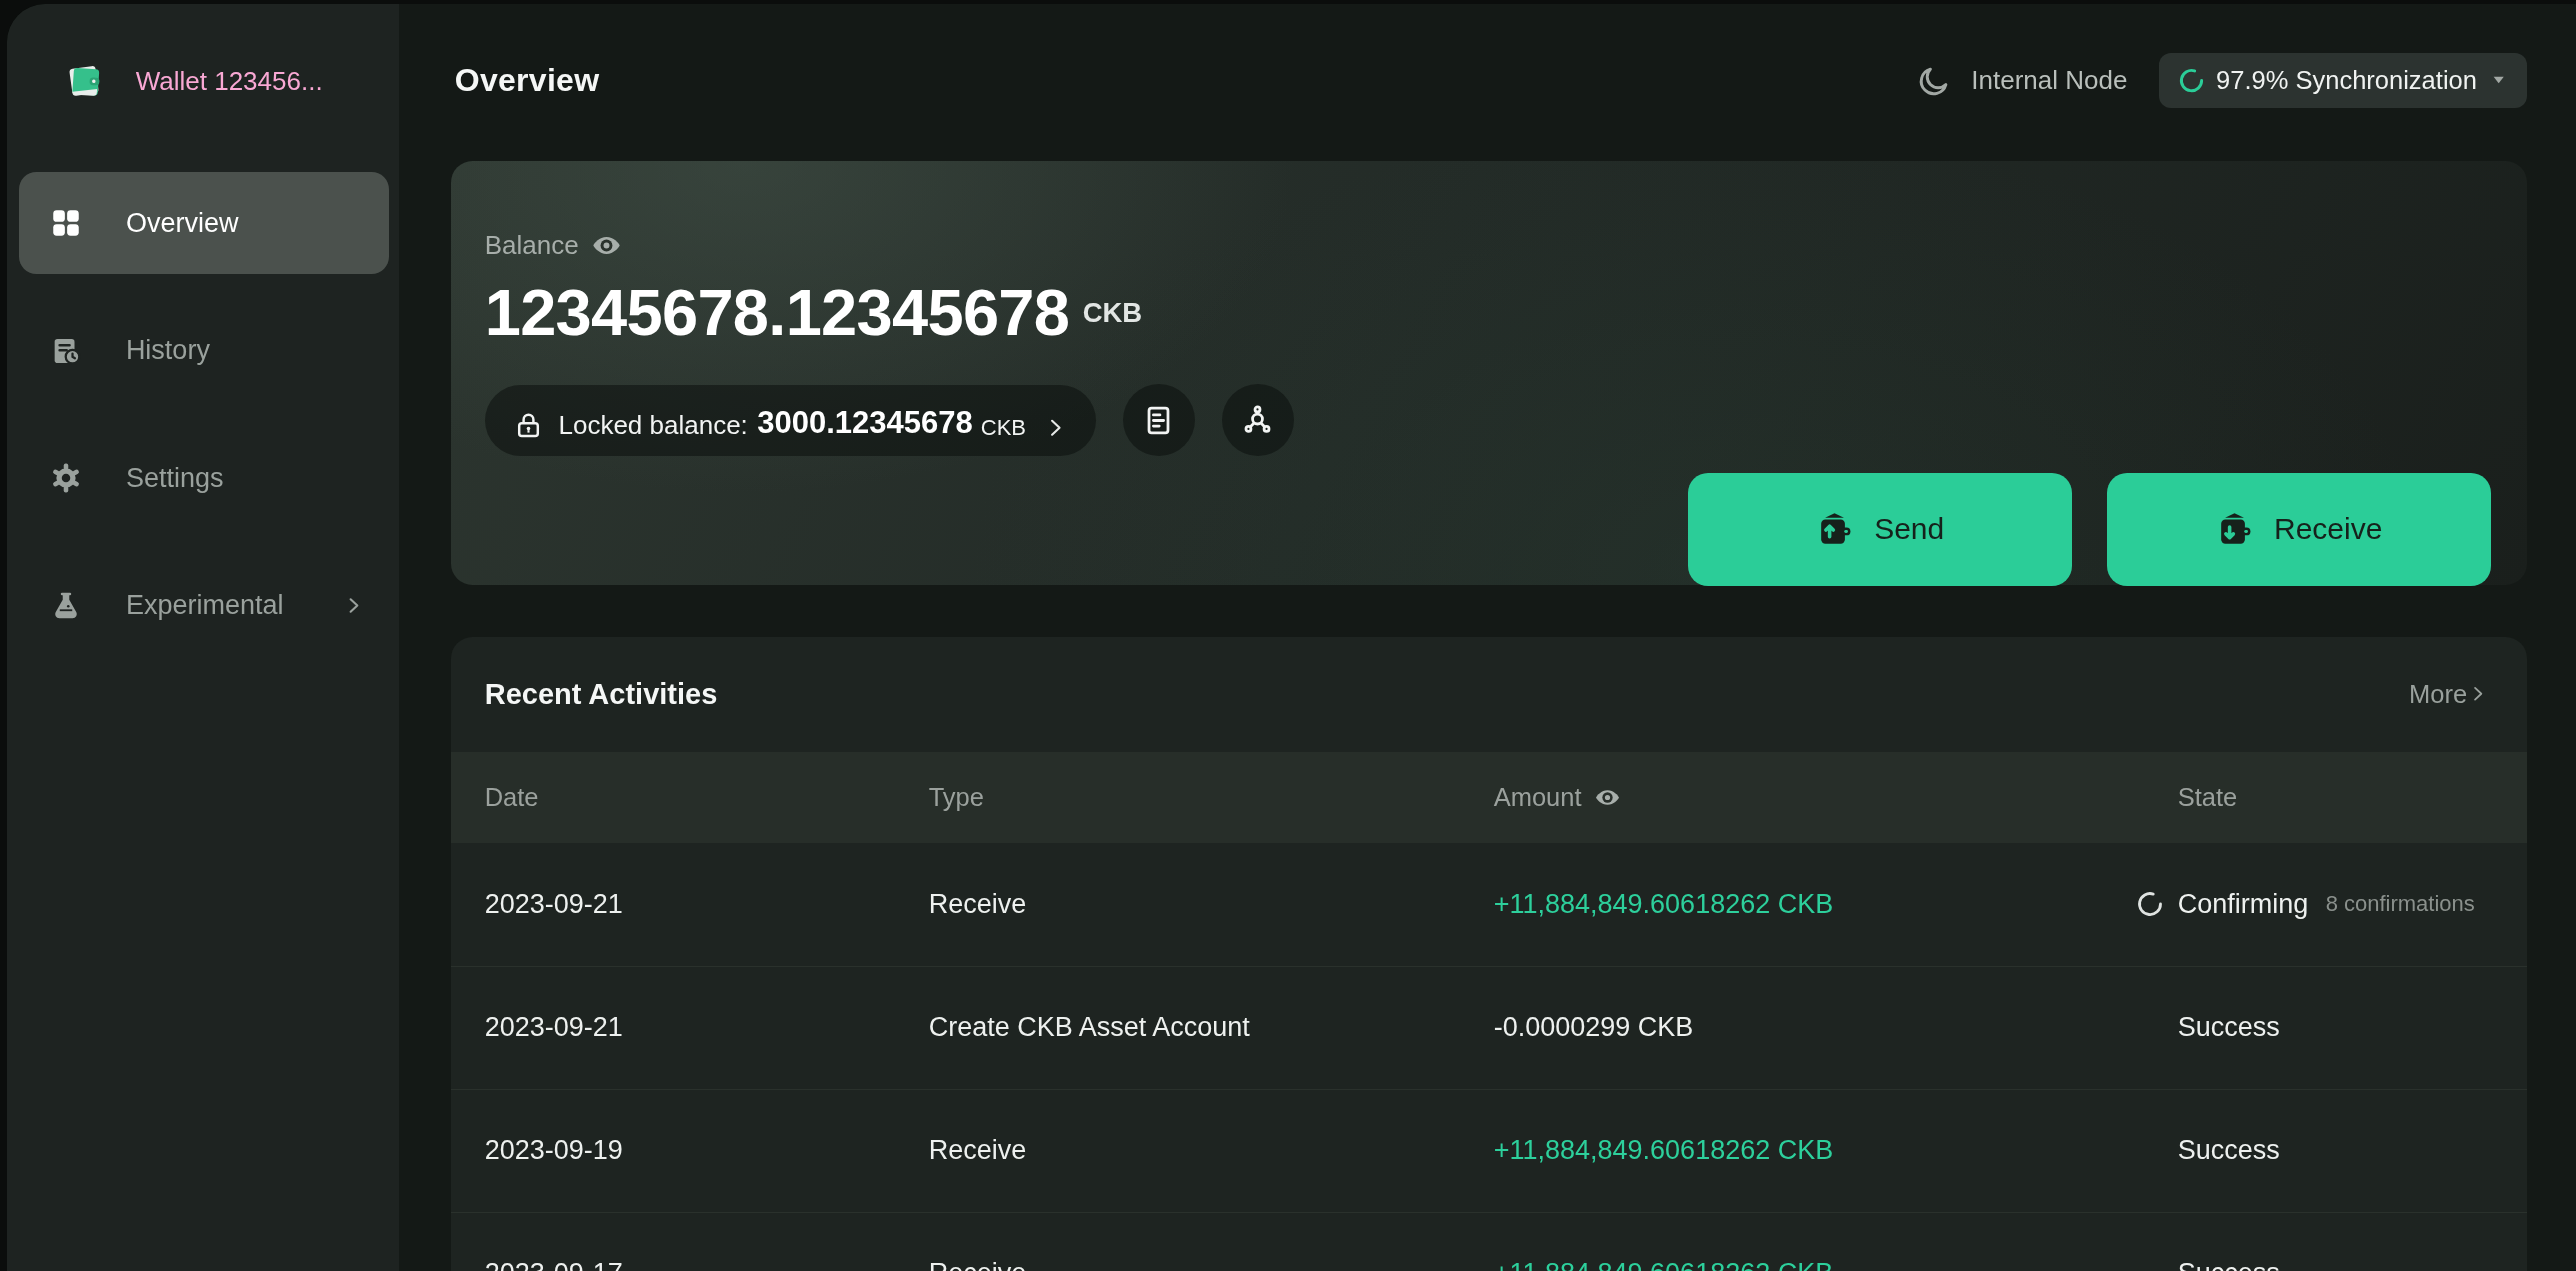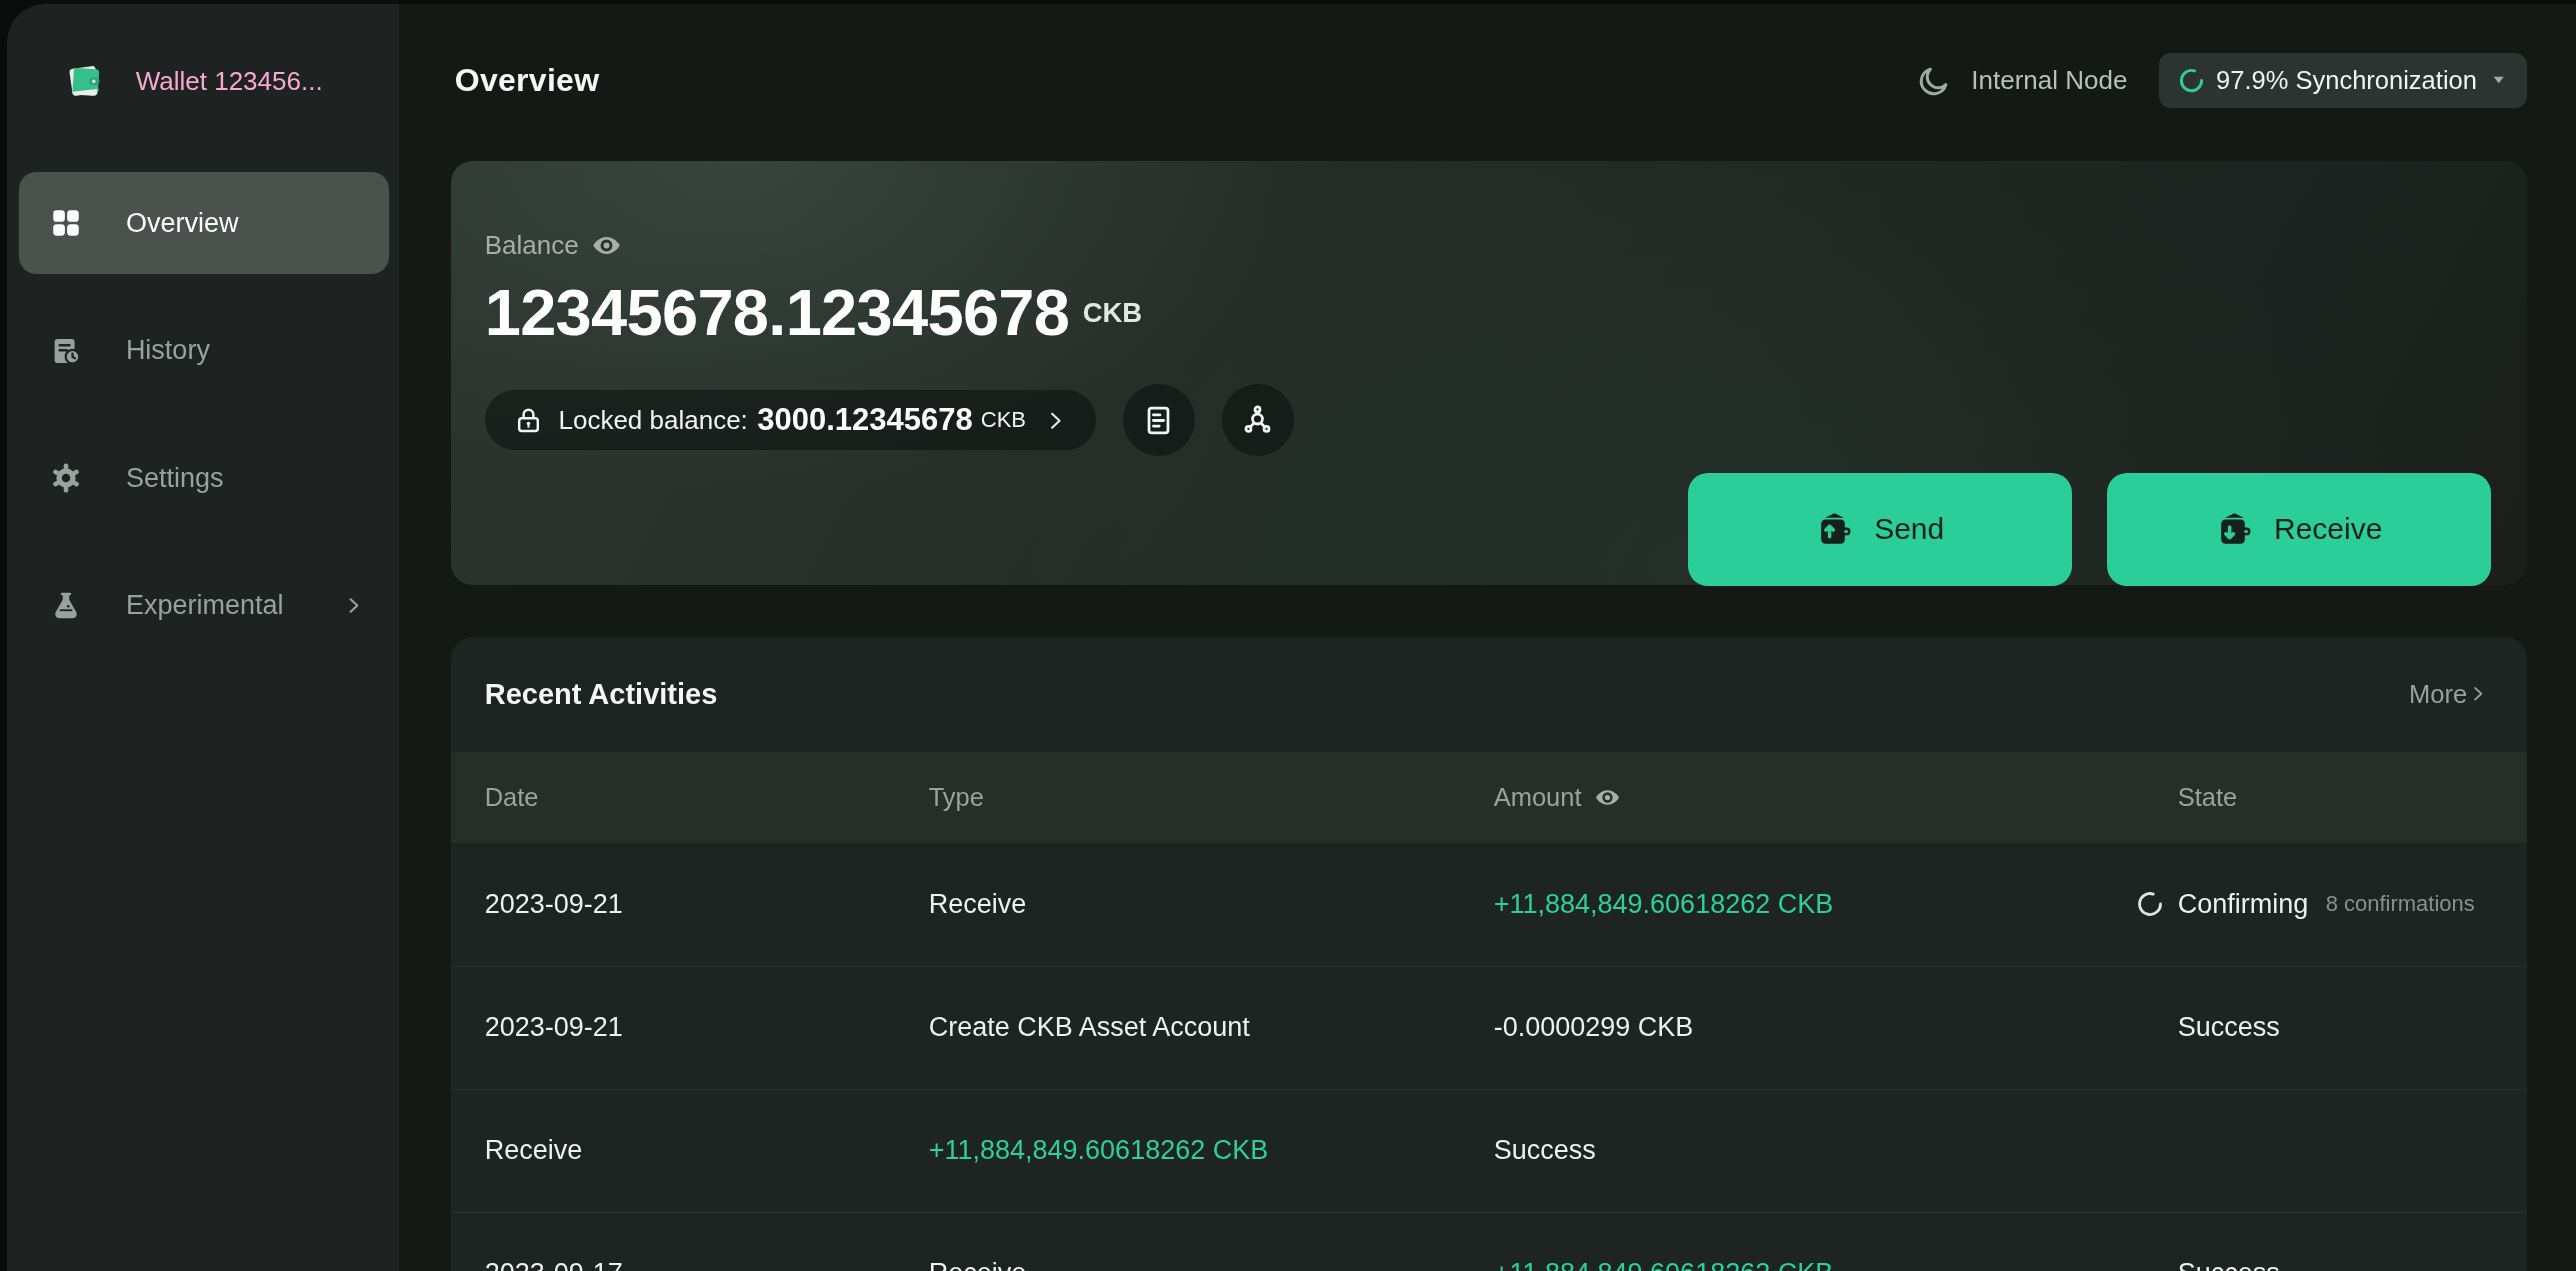--- a/index.html
+++ b/index.html
@@ -61,22 +61,22 @@
         radial-gradient(1208px 738px at 60% 95%, rgba(42,62,52,.35) 0%, rgba(42,62,52,0) 60%),
         linear-gradient(118deg,#2c352f 0%,#232b27 45%,#1a1f1c 100%);
       padding-left:34px}
   .balance-label-row{display:flex;align-items:flex-start;gap:12px;padding-top:69px}
   .balance-label{font-size:26px;color:#a7aeaa}
   .eye-icon{width:31px;height:31px;color:#a7aeaa;cursor:pointer;--eye-hole:#2a322c}
   .balance-amount-row{margin-top:14.8px;display:flex;align-items:center}
   .balance-amount{font-size:65px;font-weight:700;color:#ffffff;letter-spacing:-0.7px}
   .balance-unit{font-size:27.5px;font-weight:700;color:#e2e6e4;margin-left:13.4px}
   .balance-sub-row{margin-top:34px;display:flex;align-items:center;gap:27px}
-  .locked-pill{display:inline-flex;align-items:center;height:60px;border-radius:36px;
-               background:var(--pill-dark);padding:4px 28px;cursor:pointer}
+  .locked-pill{display:inline-flex;align-items:flex-end;height:71px;border-radius:36px;
+               background:var(--pill-dark);padding:15px 28px;cursor:pointer}
   .lock-icon{width:31px;height:31px;color:#f2f4f3}
   .locked-prefix{margin-left:14.8px;font-size:26px;color:#f2f4f3}
   .locked-amount{margin-left:9.4px;font-size:31px;font-weight:700;color:#ffffff}
   .locked-unit{margin-left:8px;font-size:22px;color:#f2f4f3}
   .locked-chevron{margin-left:16px;width:25.5px;height:25.5px;color:#e6e9e7}
   .round-btn{width:72px;height:72px;border-radius:50%;background:var(--pill-dark);
              display:flex;align-items:center;justify-content:center;color:#f2f4f3;cursor:pointer}
   .round-btn svg{width:35px;height:35px}
   .cta-group{position:absolute;right:36px;top:312px;display:flex;gap:35px}
   .cta{width:384px;height:113px;border-radius:20px;background:var(--accent);border:none;
@@ -307,20 +307,21 @@
     <span class="cell">Create CKB Asset Account</span>
     <span class="cell amount">-0.0000299 CKB</span>
     <span class="state-cell">
 
       <span>Success</span>
 
     </span>
   </div>
 
   <div class="trow">
+    <span class="cell">2023-09-19</span>
     <span class="cell">Receive</span>
     <span class="cell amount green">+11,884,849.60618262 CKB</span>
     <span class="state-cell">
 
       <span>Success</span>
 
     </span>
   </div>
 
   <div class="trow">

